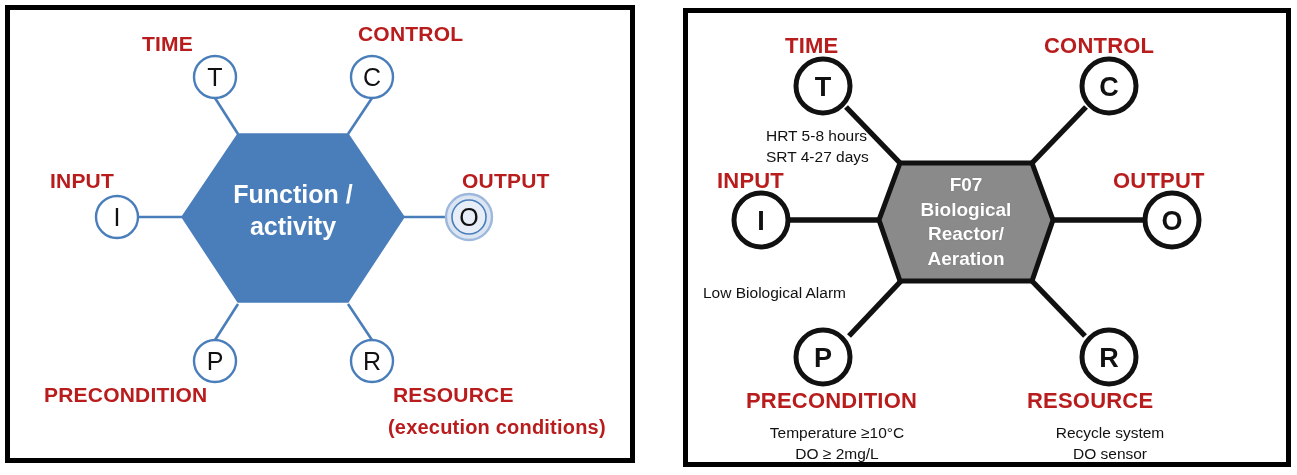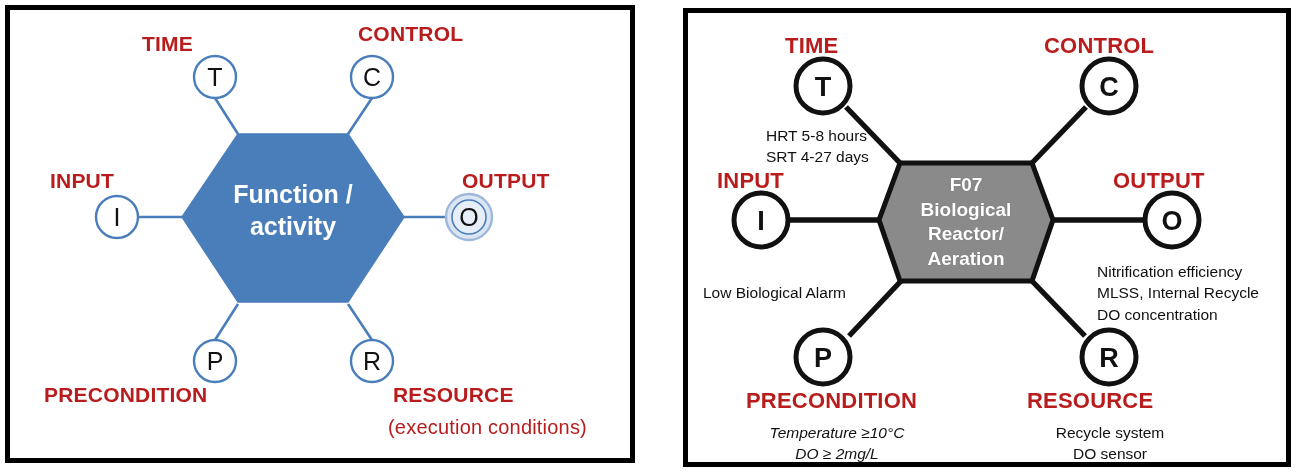--- a/index.html
+++ b/index.html
@@ -6,21 +6,21 @@
   body{width:1297px;height:475px;font-family:"Liberation Sans",sans-serif;overflow:hidden;}
   .stage{position:relative;width:1297px;height:475px;background:#ffffff;}
 
   .panel{position:absolute;background:#ffffff;border:5px solid #000000;box-sizing:border-box;}
   #panel-left{left:5px;top:5px;width:630px;height:458px;}
   #panel-right{left:683px;top:8px;width:608px;height:459px;}
 
   .canvas{position:absolute;left:0;top:0;width:100%;height:100%;}
 
   .lbl{position:absolute;white-space:nowrap;font-weight:bold;color:#b91c1c;}
-  .lbl.sub{font-weight:normal;}
+  .lbl.sub{font-weight:bold;}
 
   
   .l-cap{font-size:21px;letter-spacing:.2px;}
   .hexlabel-left{
     position:absolute;color:#ffffff;font-weight:bold;font-size:25px;
     text-align:center;line-height:1.26;white-space:pre-line;
   }
 
   
   .r-cap{font-size:22px;letter-spacing:.2px;}
@@ -129,22 +129,19 @@
     <div class="lbl r-cap" style="left:58px;top:375px;">PRECONDITION</div>
     <div class="lbl r-cap" style="left:339px;top:375px;">RESOURCE</div>
 
     <div class="r-note lft" style="left:78px;top:112px;">HRT 5-8 hours
 SRT 4-27 days</div>
 
     <div class="r-note lft" style="left:15px;top:248px;">
       <div>Low Biological Alarm</div>
     </div>
 
-    <div class="r-note lft" style="left:409px;top:248px;">Nitrification efficiency
-MLSS, Internal Recycle
-DO concentration</div>
-    <div class="r-note ctr" style="left:41px;top:409px;width:216px;font-style:italic;">Temperature ≥10°C
+    <div class="r-note ctr" style="left:41px;top:409px;width:216px;">Temperature ≥10°C
 DO ≥ 2mg/L</div>
     <div class="r-note ctr" style="left:324px;top:409px;width:196px;">Recycle system
 DO sensor</div>
   </div>
 
 </div>
 
 </body></html>

